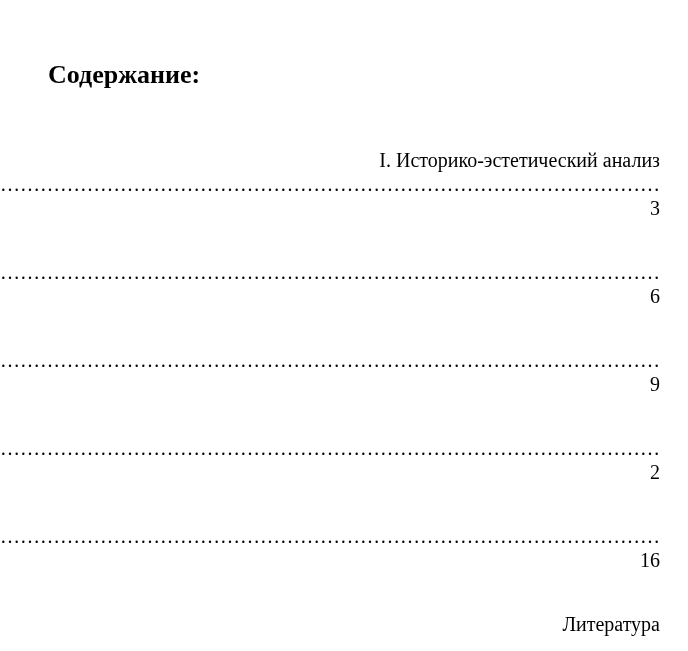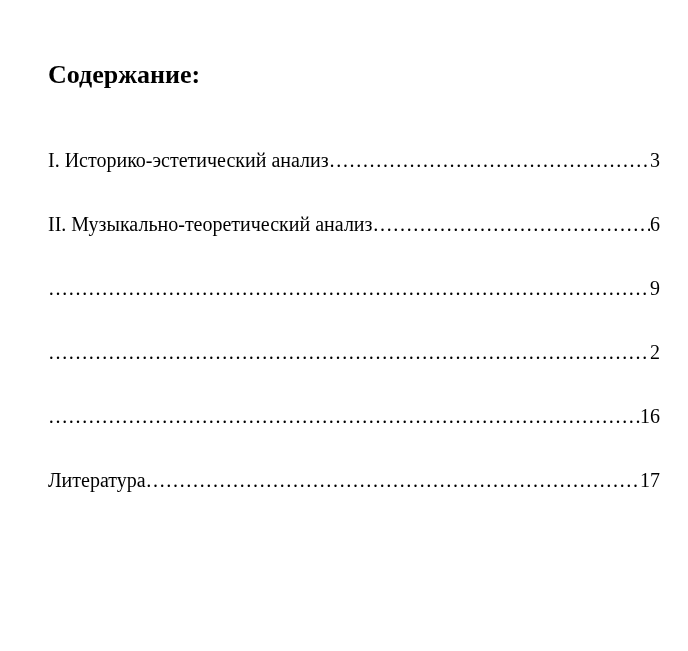--- a/index.html
+++ b/index.html
@@ -24,25 +24,26 @@
     font-size: 26px;
     line-height: 30px;
     font-weight: bold;
     margin: 0 0 58px 0;
   }
   .toc-list {
     width: 612px;
   }
   .toc-row {
     display: flex;
-    align-items: flex-start;
+    align-items: flex-end;
     font-size: 20px;
     line-height: 24px;
     margin-bottom: 40px;
     white-space: nowrap;
+    flex-direction: column;
   }
   .toc-label {
     flex: 0 0 auto;
   }
   .toc-leader {
     flex: 1 1 auto;
     min-width: 0;
     overflow: hidden;
     text-overflow: clip;
   }
@@ -59,21 +60,20 @@
 
   <div class="toc-list">
 
     <div class="toc-row">
       <span class="toc-label">I. Историко-эстетический анализ</span>
       <span class="toc-leader">………………………………………………………………………………………………………………………………</span>
       <span class="toc-page">3</span>
     </div>
 
     <div class="toc-row">
-      <span class="toc-label">II. Музыкально-теоретический анализ</span>
       <span class="toc-leader">………………………………………………………………………………………………………………………………</span>
       <span class="toc-page">6</span>
     </div>
 
     <div class="toc-row">
       <span class="toc-leader">………………………………………………………………………………………………………………………………</span>
       <span class="toc-page">9</span>
     </div>
 
     <div class="toc-row">

